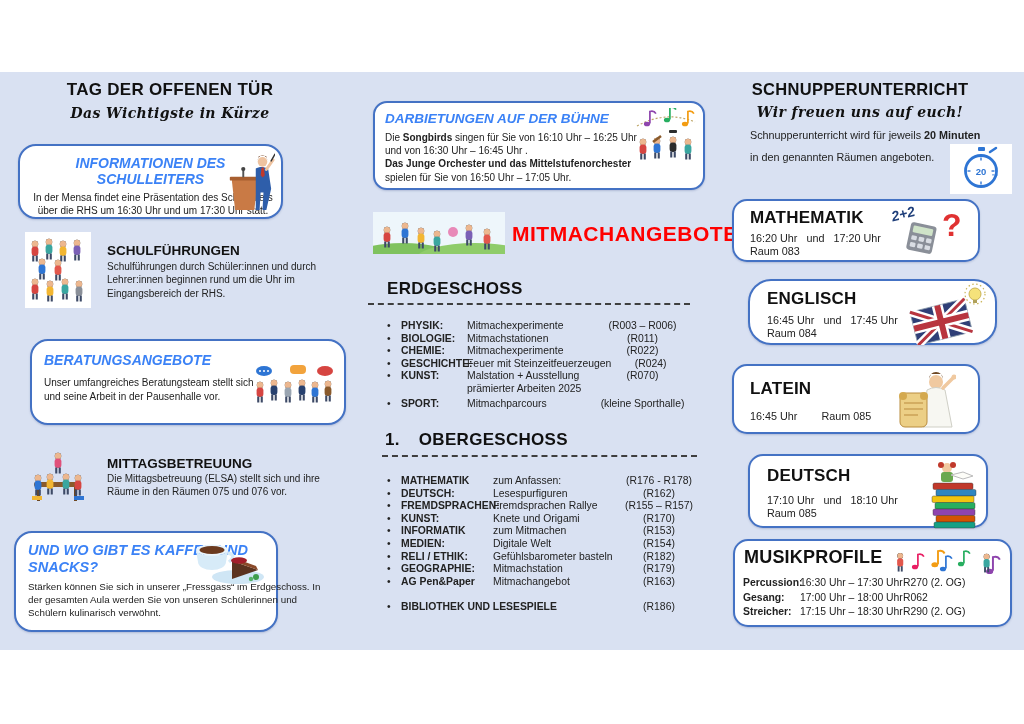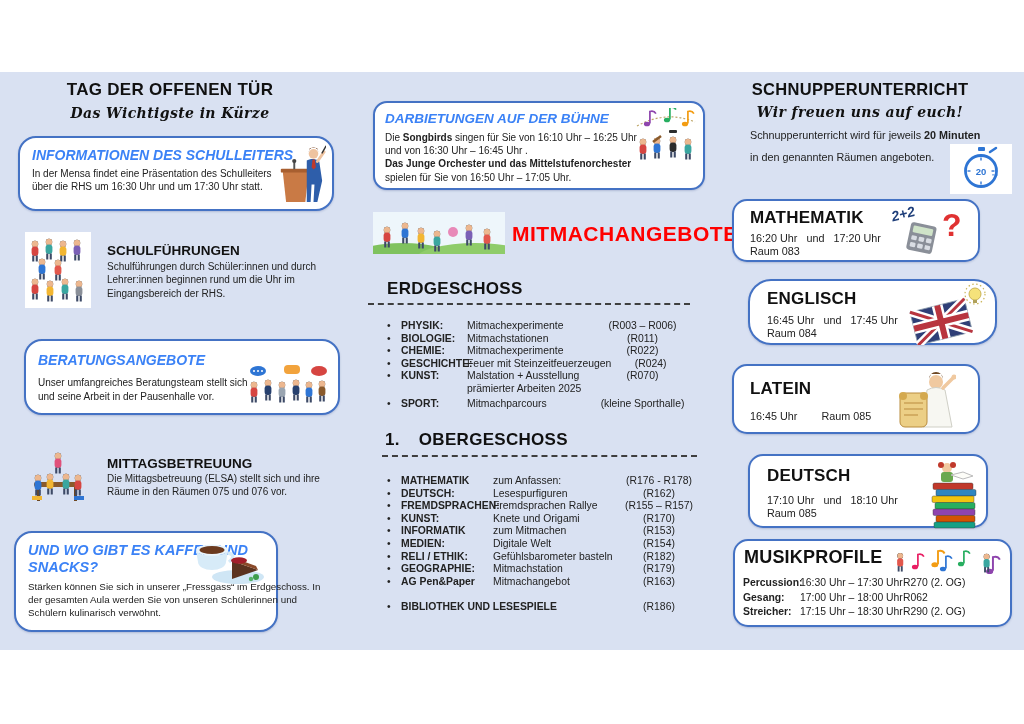--- a/index.html
+++ b/index.html
@@ -54,21 +54,21 @@
       <g id="note">
         <ellipse cx="0" cy="0" rx="3.1" ry="2.3" fill="currentColor"></ellipse>
         <path d="M2.9 -0.5 V-12.5 q4.2 -1.2 6 2.2" stroke="currentColor" stroke-width="1.7" fill="none"></path>
       </g>
     </defs>
   </svg>
 
   <div class="abs script" style="left:10px;top:105px;width:320px;">Das Wichtigste in Kürze</div>
   <div class="abs col-title" style="left:10px;top:80px;width:320px;">TAG DER OFFENEN TÜR</div>
 
-  <div class="box" style="left:18px;top:136px;width:316px;height:75px;">
+  <div class="box" style="left:18px;top:144px;width:265px;height:75px;text-align:center;">
     <div class="bx-head" style="padding:9px 12px 0;">INFORMATIONEN DES SCHULLEITERS</div>
     <div class="body-txt" style="padding:4px 12px 0;width:242px;">In der Mensa findet eine Präsentation des Schulleiters über die RHS um 16:30 Uhr und um 17:30 Uhr statt.</div>
     <svg class="icon-abs" style="right:6px;top:5px;" width="50" height="64" viewBox="0 0 52 64">
       <path d="M7 28 L34 28 L30.5 60 L10.5 60 Z" fill="#c97a45"></path>
       <rect x="5" y="25.5" width="31" height="4" rx="1" fill="#a85f30"></rect>
       <rect x="18" y="19" width="2" height="7" fill="#555"></rect>
         <circle cx="19" cy="17.5" r="2.2" fill="#444"></circle>
       <circle cx="39" cy="10" r="5" fill="#eec3a0"></circle>
       <path d="M34 8.5 a5 5 0 0 1 10 0 l-1.2 -4.5 h-7.6 z" fill="#7a4a2b"></path>
       <path d="M32 17 C35 14.5 43 14.5 45 18 L48 38 L43 60 L39 60 L40 42 L37 42 L36 60 L32 60 Z" fill="#2e5eaa"></path>
@@ -108,21 +108,21 @@
           <use href="#pp" x="40" y="50"></use>
         </g>
       <g style="color:#8a8f98">
           <use href="#pp" x="54" y="52"></use>
         </g>
     </svg>
   </div>
   <div class="abs sec-head" style="left:107px;top:243px;">SCHULFÜHRUNGEN</div>
   <div class="abs body-txt" style="left:107px;top:260px;width:232px;">Schulführungen durch Schüler:innen und durch Lehrer:innen beginnen rund um die Uhr im Eingangsbereich der RHS.</div>
 
-  <div class="box" style="left:24px;top:339px;width:316px;height:76px;">
+  <div class="box" style="left:30px;top:339px;width:316px;height:86px;">
     <div class="bx-head" style="padding:11px 12px 0;">BERATUNGSANGEBOTE</div>
     <div class="body-txt" style="padding:8px 12px 0;width:212px;line-height:14px;">Unser umfangreiches Beratungsteam stellt sich und seine Arbeit in der Pausenhalle vor.</div>
     <svg class="icon-abs" style="right:8px;top:22px;" width="84" height="48" viewBox="0 0 84 48">
       <ellipse cx="12" cy="8" rx="8" ry="5" fill="#2e75d4"></ellipse>
         <circle cx="8" cy="8" r="1" fill="#fff"></circle>
         <circle cx="12" cy="8" r="1" fill="#fff"></circle>
         <circle cx="16" cy="8" r="1" fill="#fff"></circle>
       <rect x="38" y="2" width="16" height="9" rx="4" fill="#f2a33c"></rect>
       <ellipse cx="73" cy="8" rx="8" ry="5" fill="#d64541"></ellipse>
       <g style="color:#d64541">

